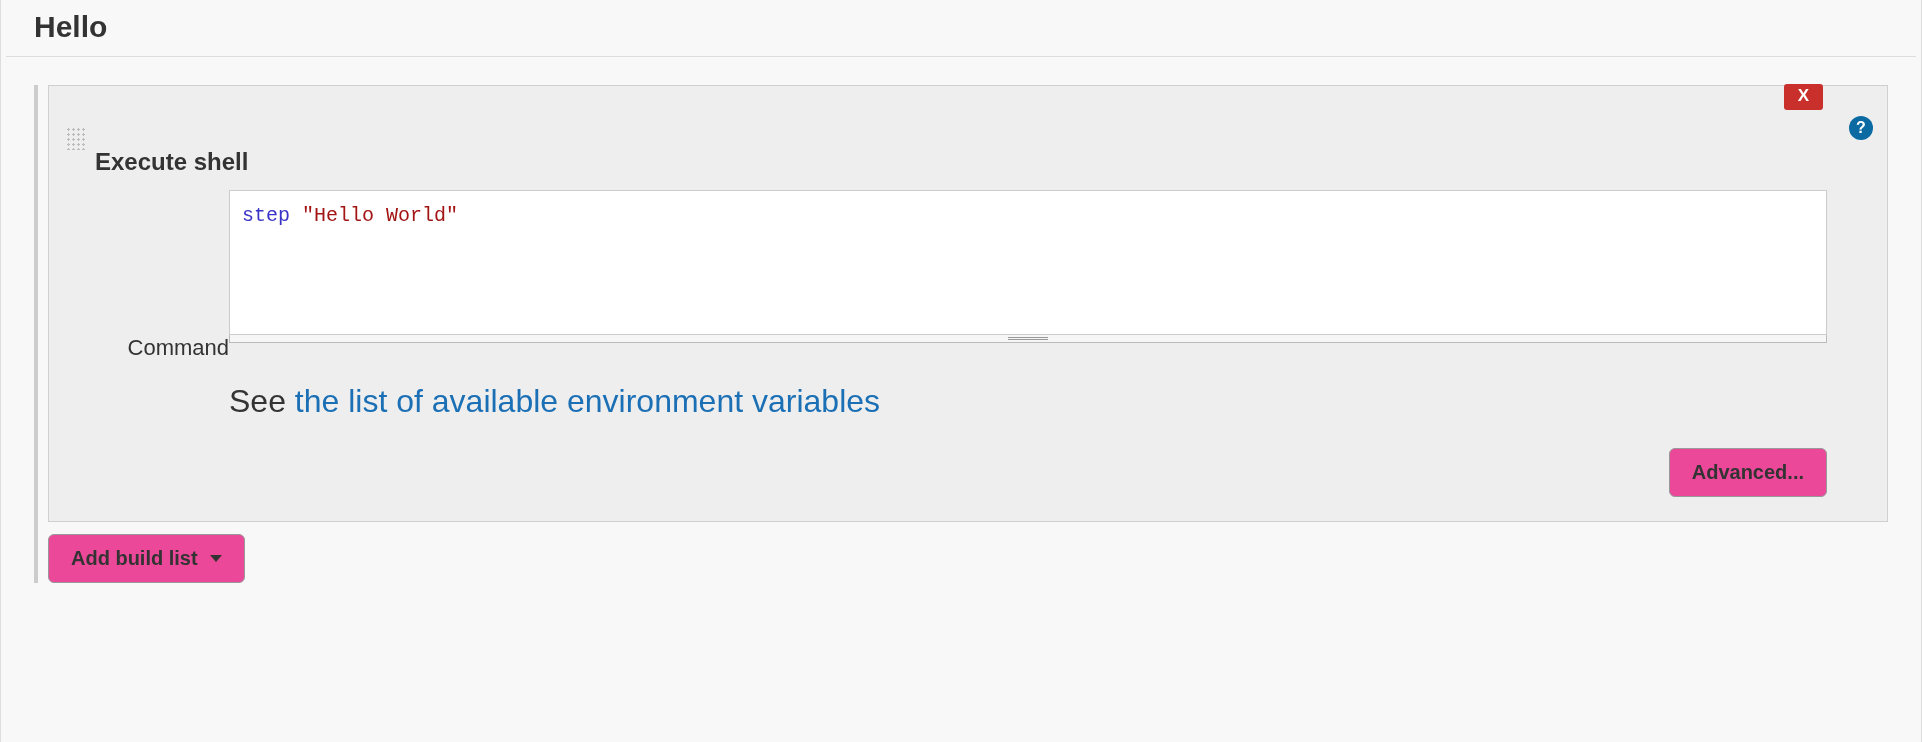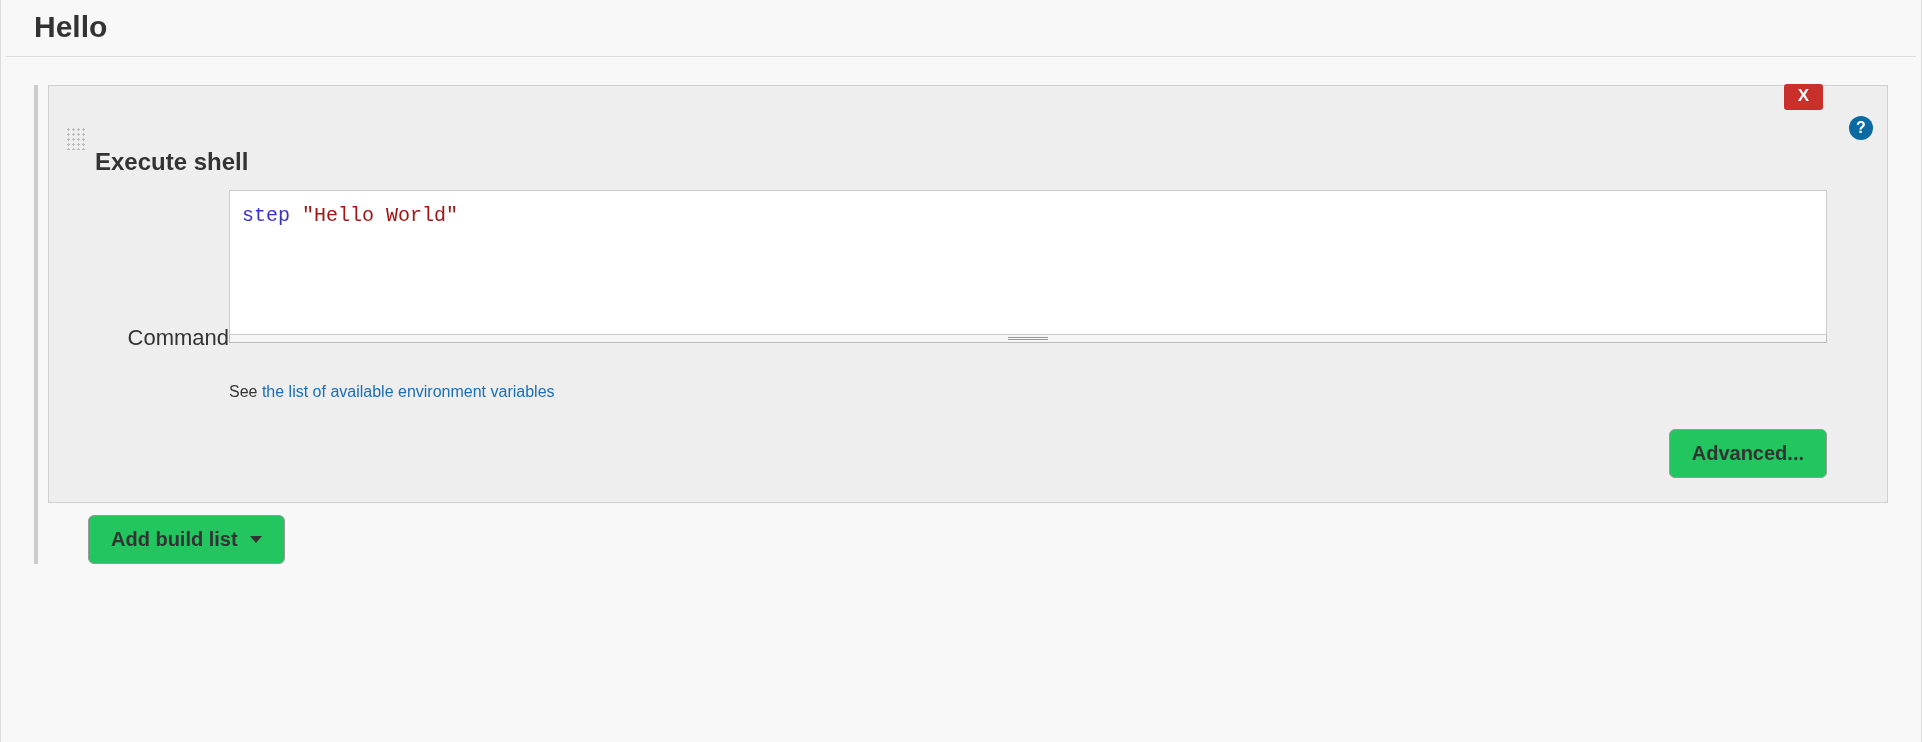--- a/index.html
+++ b/index.html
@@ -144,46 +144,45 @@
       transform: translateX(-50%);
       width: 40px;
       height: 4px;
       background: repeating-linear-gradient(
         to bottom,
         #999 0, #999 1px, transparent 1px, transparent 2px
       );
     }
     .help-text {
       margin-top: 40px;
-      font-size: 16px;
+      font-size: 32px;
       color: #333;
     }
     .help-text a {
       color: #1a6fb5;
       text-decoration: none;
       cursor: pointer;
     }
     .advanced-row {
       display: flex;
       justify-content: flex-end;
       margin-top: 28px;
     }
     .btn {
-      background: #22c55e;
+      background: #ec4899;
       border: 1px solid #999;
       border-radius: 6px;
       padding: 12px 22px;
       font-size: 20px;
       font-weight: 600;
       color: #333;
       cursor: pointer;
       display: inline-flex;
       align-items: center;
       gap: 8px;
-      margin-left: 40px;
     }
     .add-step-row {
       margin-top: 12px;
     }
     .caret-down {
       display: inline-block;
       width: 0;
       height: 0;
       border-left: 6px solid transparent;
       border-right: 6px solid transparent;

